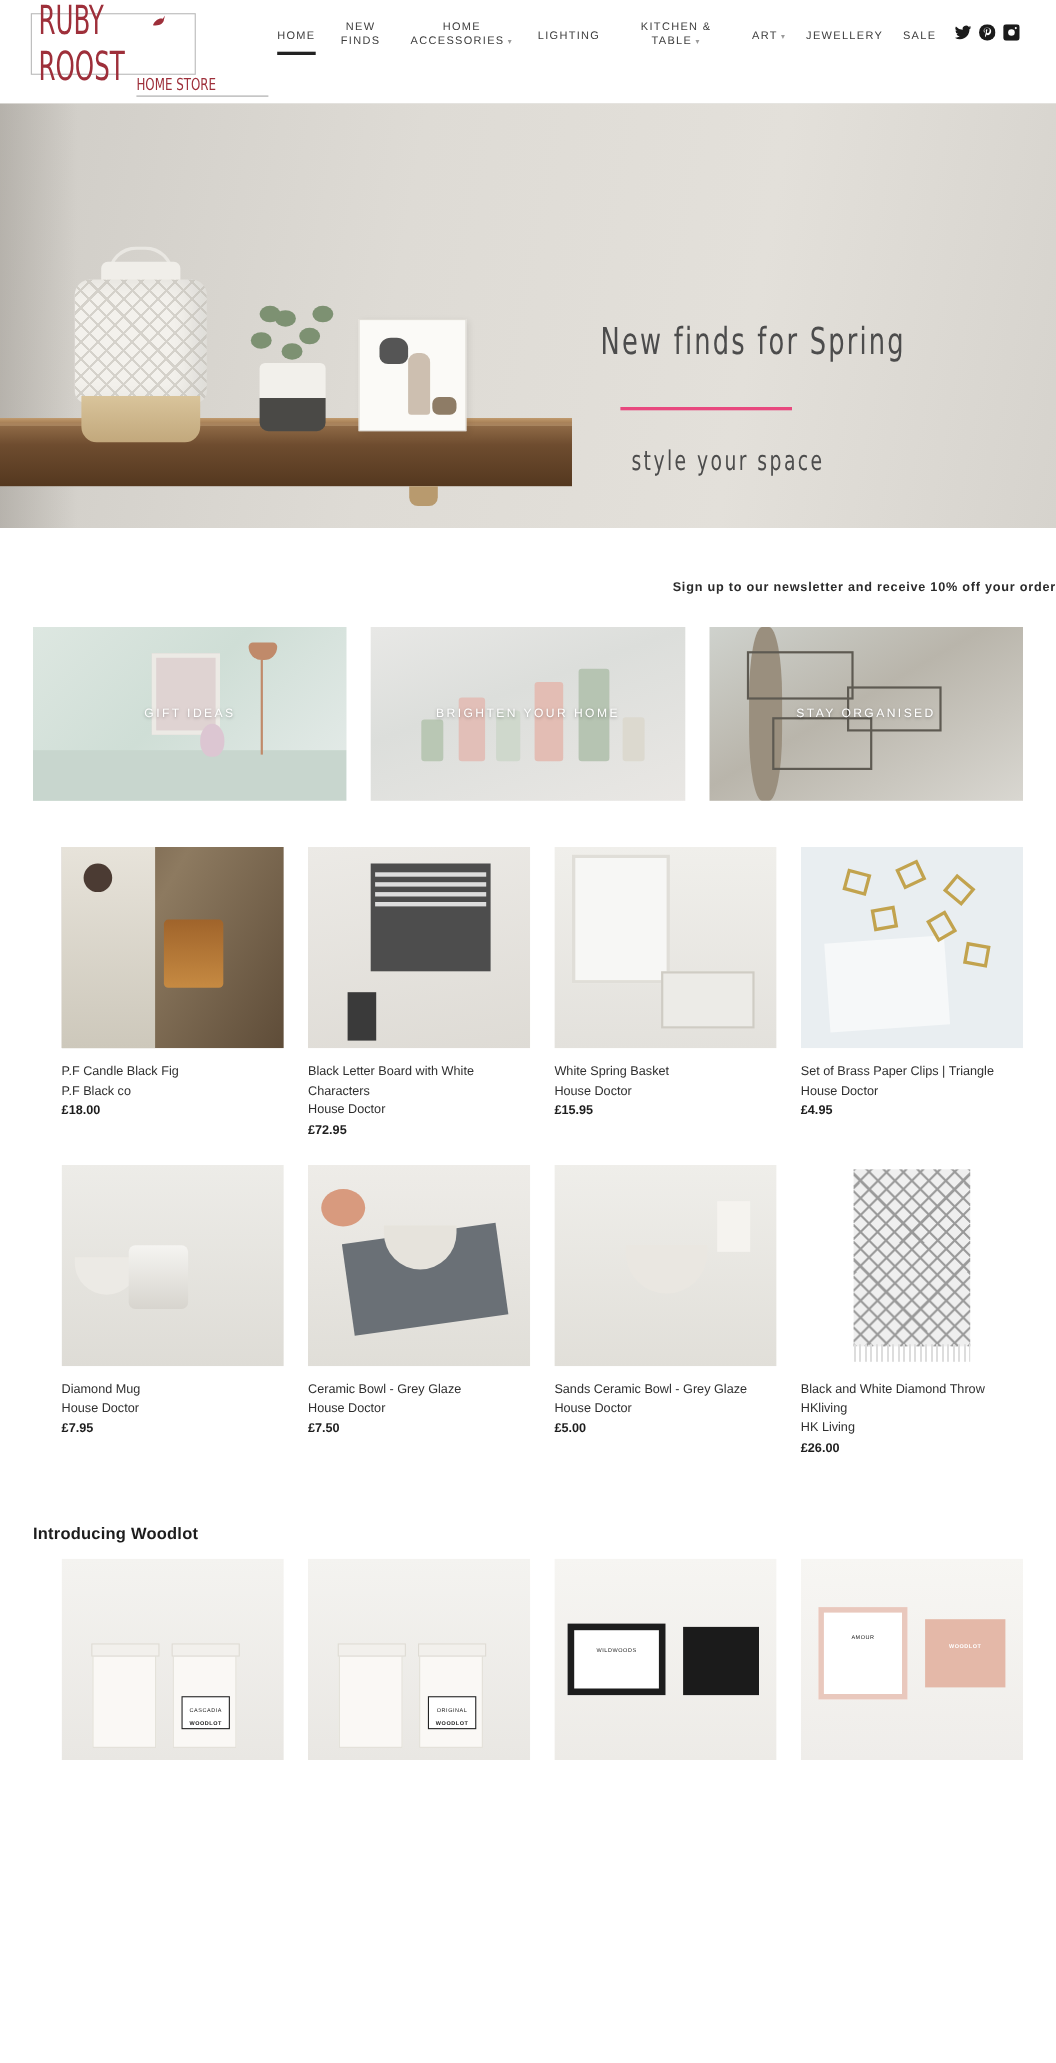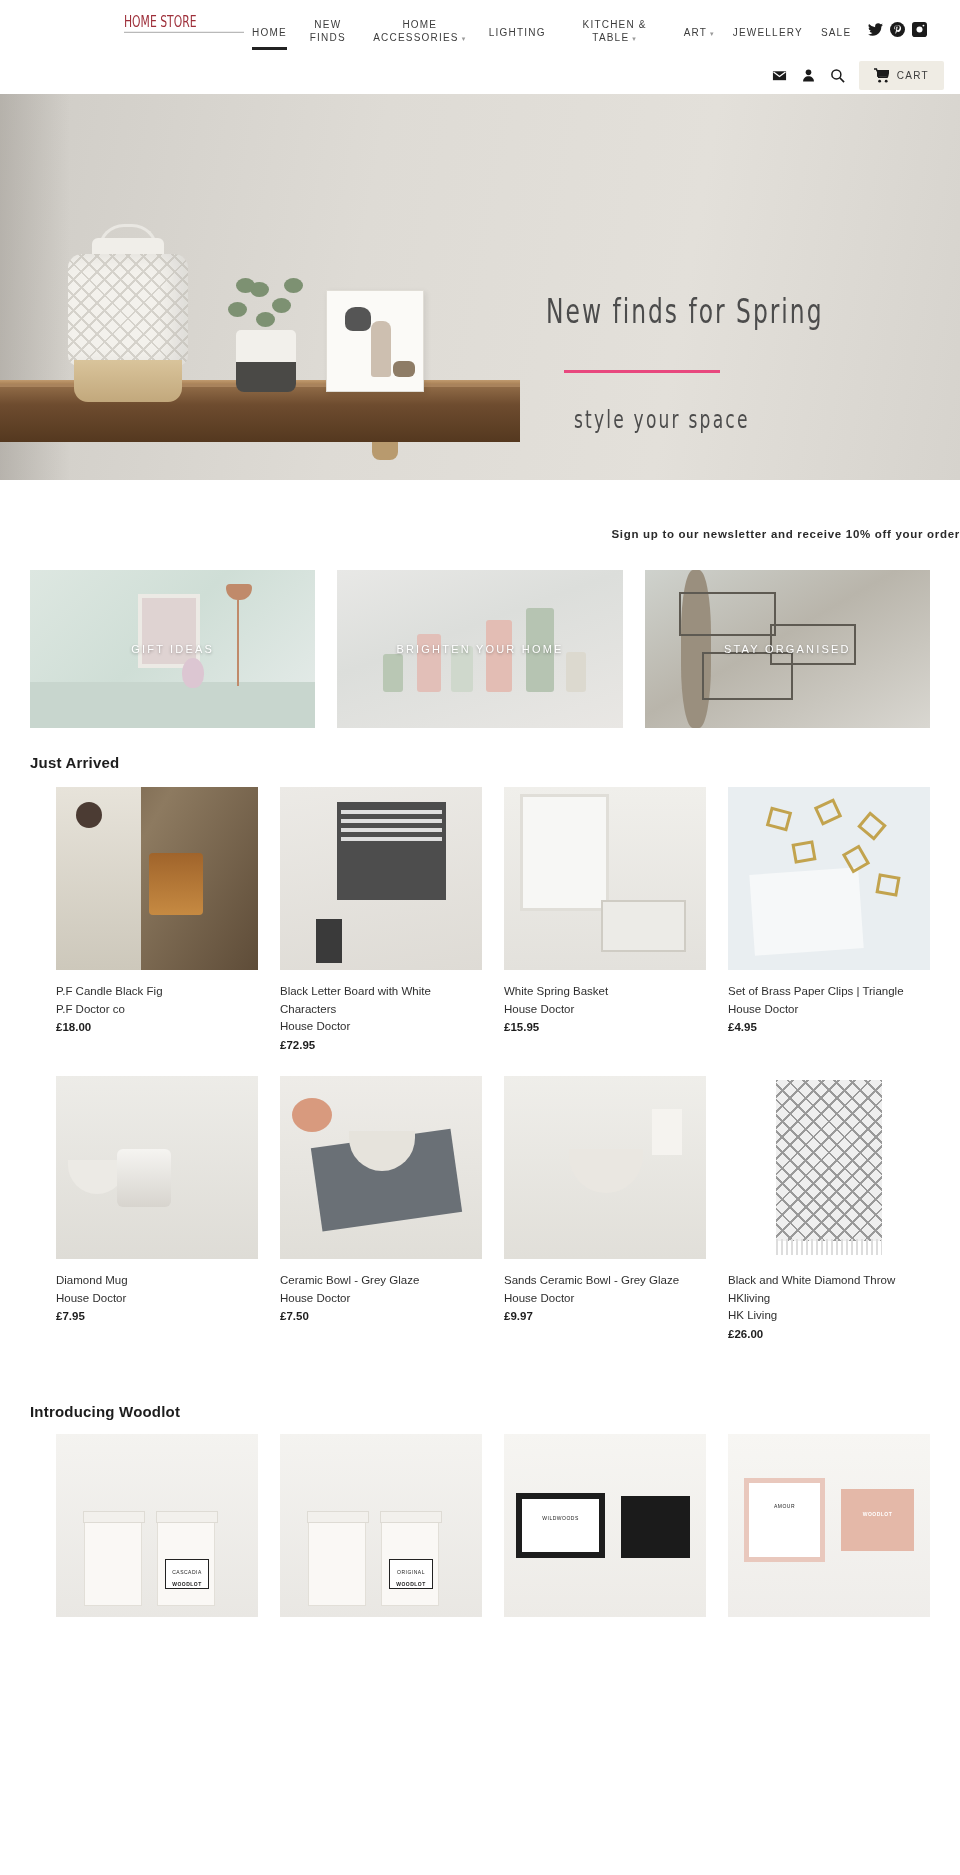--- a/index.html
+++ b/index.html
@@ -249,20 +249,26 @@
   .lbl-txt { font-size:5px; letter-spacing:.5px; color:#222; text-align:center; }
   .section-spacer { height: 34px; }
 </style>
 </head>
 <body>
 
 <div class="header">
   <div class="header-inner">
 
     <div class="logo-block">
+      <div class="logo-box">
+        <span class="logo-text">RUBY ROOST</span>
+        <svg class="logo-bird" viewBox="0 0 13 11">
+          <path d="M1 9 C3 4,7 2,10 3 L12 0 L11 4 C11 7,7 10,1 9 Z" fill="#9e2f3a"></path>
+        </svg>
+      </div>
       <div class="logo-sub">HOME STORE</div>
     </div>
 
     <div class="nav-area">
       <div class="mainnav">
         <div class="nav-item active">
           <span>HOME</span>
         </div>
         <div class="nav-item two-line">
           <span>NEW FINDS</span>
@@ -394,34 +400,33 @@
   <div class="tile tile-3">
     <div class="t3-trunk"></div>
     <div class="t3-shelf" style="left:12%;top:14%;width:34%;height:28%;"></div>
     <div class="t3-shelf" style="left:44%;top:34%;width:30%;height:26%;"></div>
     <div class="t3-shelf" style="left:20%;top:52%;width:32%;height:30%;"></div>
     <div class="tile-label">STAY ORGANISED</div>
   </div>
 </div>
 
 <div class="section-head">
-  <div class="section-title">Just Arrived</div>
 </div>
 
 <div class="grid">
   <div class="card">
     <div class="card-img">
         <div class="ph p1">
           <div class="cloth"></div>
           <div class="fig"></div>
           <div class="jar"></div>
         </div>
       </div>
     <div class="card-name">P.F Candle Black Fig</div>
-    <div class="card-brand">P.F Doctor co</div>
+    <div class="card-brand">P.F Black co</div>
     <div class="card-price">£18.00</div>
   </div>
   <div class="card">
     <div class="card-img">
         <div class="ph p2">
           <div class="board">
             <div class="boardtxt"></div>
           </div>
           <div class="vase"></div>
         </div>
@@ -485,21 +490,21 @@
   </div>
   <div class="card">
     <div class="card-img">
         <div class="ph p7">
           <div class="candle"></div>
           <div class="bowl3"></div>
         </div>
       </div>
     <div class="card-name">Sands Ceramic Bowl - Grey Glaze</div>
     <div class="card-brand">House Doctor</div>
-    <div class="card-price">£9.97</div>
+    <div class="card-price">£5.00</div>
   </div>
   <div class="card">
     <div class="card-img">
         <div class="ph p8">
           <div class="throw"></div>
           <div class="fringe"></div>
         </div>
       </div>
     <div class="card-name">Black and White Diamond Throw</div>
     <div class="card-brand">HKliving</div>

